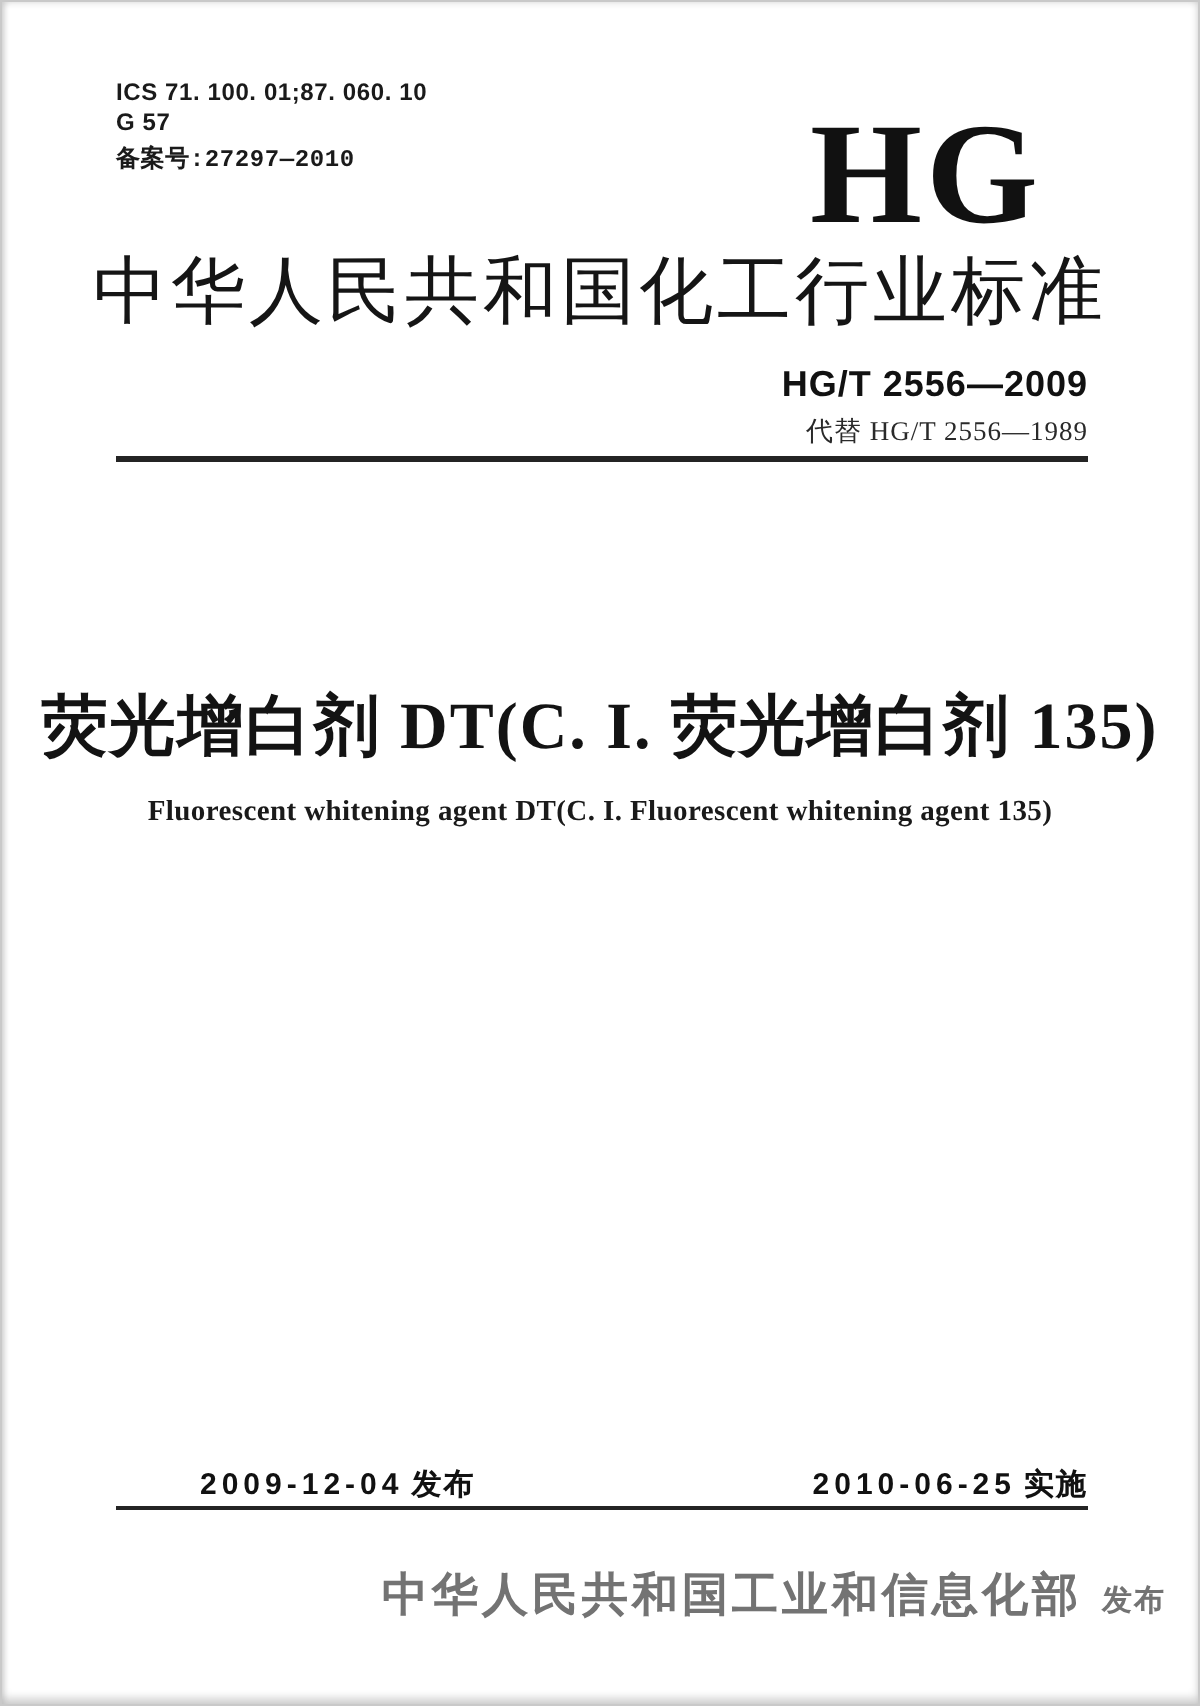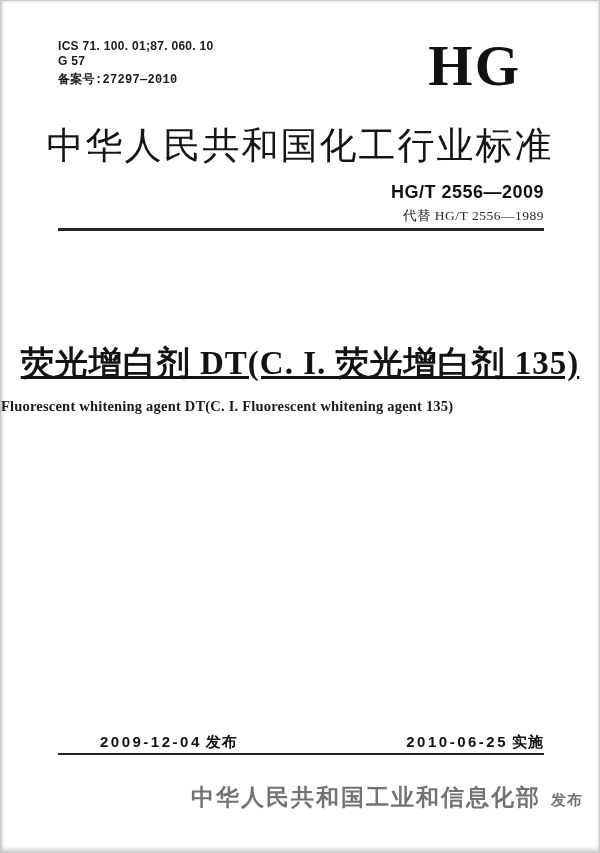--- a/index.html
+++ b/index.html
@@ -34,25 +34,25 @@
     color: #1a1a1a;
   }
   .meta-block .record-no {
     margin-top: 4px;
     font-family: Liberation Mono, monospace;
   }
 
   
   .logo {
     position: absolute;
-    top: 36px;
+    top: 50px;
     right: 78px;
     font-family: "Liberation Serif", serif;
     font-weight: bold;
-    font-size: 57px;
+    font-size: 72px;
     line-height: 1;
     letter-spacing: 2px;
     color: #111111;
   }
 
   
   .std-category {
     position: absolute;
     left: 0;
     right: 0;
@@ -105,28 +105,27 @@
     left: 0;
     right: 0;
     top: 340px;
     text-align: center;
     font-family: "Liberation Serif", serif;
     font-weight: bold;
     font-size: 33px;
     letter-spacing: 1px;
     white-space: nowrap;
     color: #131313;
-    text-decoration: underline;
   }
   .main-title-en {
     position: absolute;
     left: 0;
     right: 0;
     top: 397px;
-    text-align: left;
+    text-align: center;
     font-family: "Liberation Serif", serif;
     font-weight: bold;
     font-size: 14.5px;
     letter-spacing: 0.2px;
     white-space: nowrap;
     color: #1a1a1a;
   }
 
   
   .dates-row {

